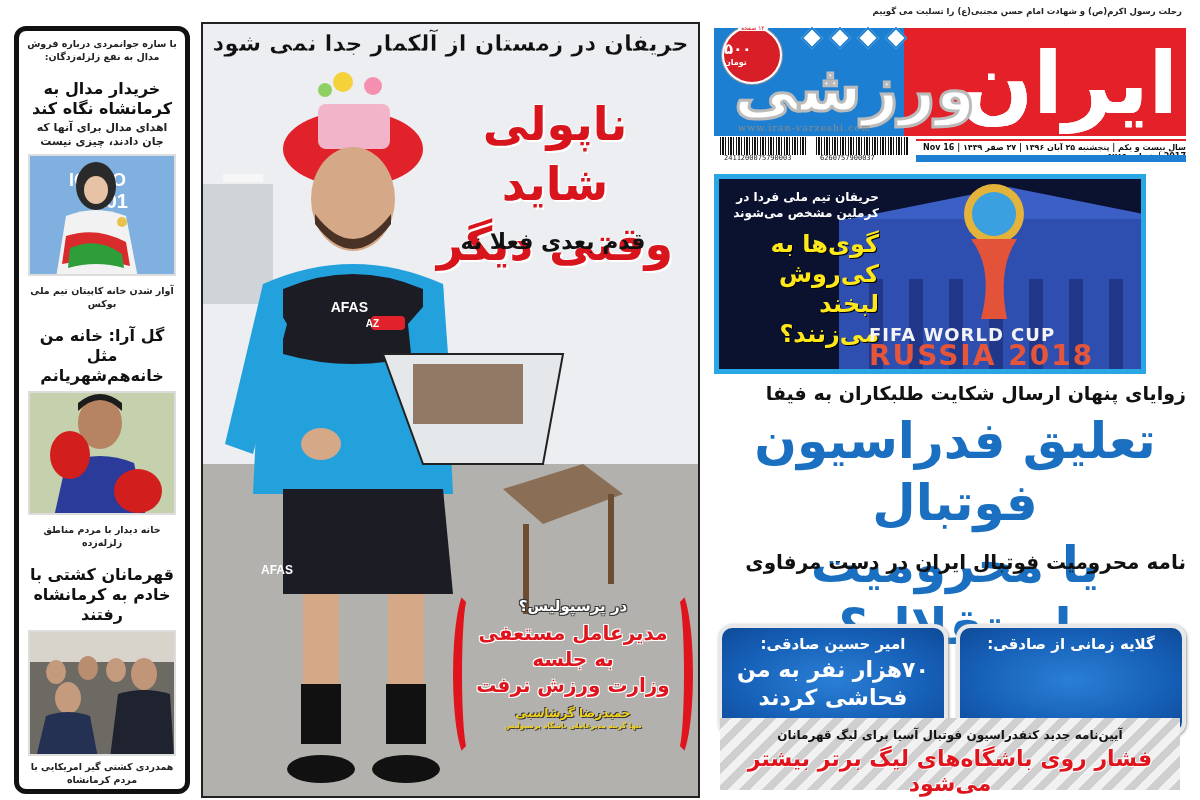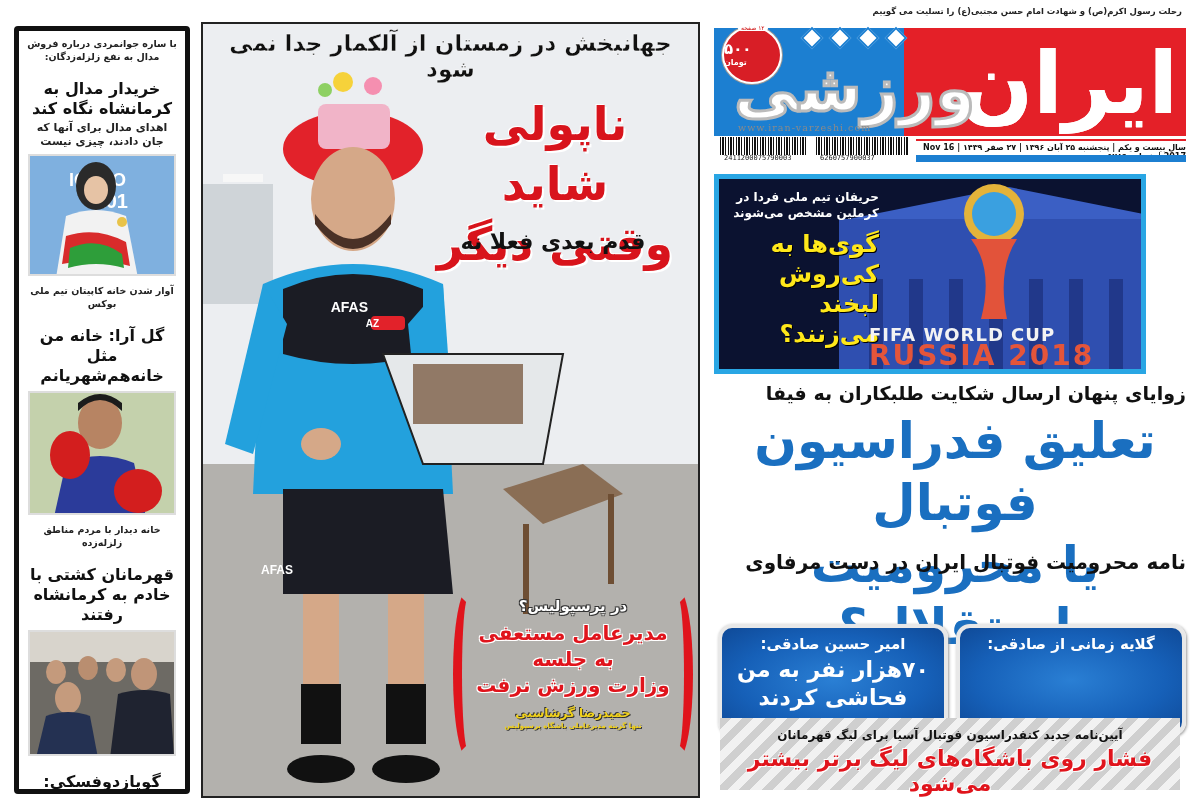--- a/index.html
+++ b/index.html
@@ -2,21 +2,21 @@
 <html><head>
 <meta charset="utf-8">
 <style>
   * { box-sizing: border-box; margin: 0; padding: 0; }
   html, body { width: 1200px; height: 800px; overflow: hidden; background: #ffffff; }
   body { position: relative; font-family: "DejaVu Sans", sans-serif; direction: rtl; }
 
   
   .sidebar {
     position: absolute; left: 14px; top: 26px; width: 176px; height: 768px;
-    border: 5px solid #111; border-radius: 4px; background: #fff;
+    border: 5px solid #111; border-radius: 12px; background: #fff;
     text-align: center; overflow: hidden; padding: 6px 6px;
   }
   .sb-kicker { font-size: 9.5px; font-weight: bold; color: #222; line-height: 13px; }
   .sb-title { font-size: 16px; font-weight: 900; color: #111; line-height: 20px; margin-top: 16px; }
   .sb-sub { font-size: 11px; font-weight: bold; color: #222; line-height: 14px; margin-top: 2px; }
   .sb-photo { margin: 5px auto 4px; width: 148px; border: 2px solid #ddd; position: relative; overflow: hidden; }
   .sb-photo1 { height: 122px; background: linear-gradient(180deg,#8fb8e0 0%,#7aa8d8 40%,#e8eef5 60%,#e34b4b 80%,#f4f4f4 100%); }
   .sb-photo2 { height: 124px; background: linear-gradient(180deg,#c9d6b4 0%,#a9b98e 50%,#d5ddc4 100%); }
   .sb-photo3 { height: 126px; background: linear-gradient(180deg,#d9d6cf 0%,#7d7a72 35%,#2a2e36 70%,#3a3f4a 100%); }
   .sb-gap { height: 4px; }
@@ -154,20 +154,21 @@
         <ellipse cx="90" cy="38" rx="10" ry="12" fill="#c59b7d"></ellipse>
         <ellipse cx="118" cy="42" rx="13" ry="16" fill="#c09578"></ellipse>
         <ellipse cx="42" cy="66" rx="13" ry="16" fill="#c59b7d"></ellipse>
         <path d="M10 126 L20 84 Q42 76 64 84 L72 126 Z" fill="#243152"></path>
         <path d="M84 126 L92 62 Q118 54 144 62 L148 126 Z" fill="#1f2330"></path>
       </svg>
     </div>
   </div>
 
   <div>
+    <div class="sb-kicker">همدردی کشتی گیر امریکایی با مردم کرمانشاه</div>
     <div class="sb-title">گویازدوفسکی: خاطرات سال گذشته را فراموش نمی کنم</div>
   </div>
 </div>
 
 <div class="center">
   <svg class="player" width="499" height="776">
 
     <rect x="0" y="0" width="499" height="440" fill="#eceef1"></rect>
     <rect x="0" y="440" width="499" height="336" fill="#b3b1ad"></rect>
     <rect x="0" y="160" width="70" height="120" fill="#cfd4d8"></rect>
@@ -204,21 +205,21 @@
 
     <rect x="100" y="570" width="36" height="110" fill="#d5a888"></rect>
     <rect x="185" y="570" width="36" height="110" fill="#d5a888"></rect>
     <rect x="98" y="660" width="40" height="60" fill="#111"></rect>
     <rect x="183" y="660" width="40" height="60" fill="#111"></rect>
 
     <ellipse cx="118" cy="745" rx="34" ry="14" fill="#111"></ellipse>
     <ellipse cx="203" cy="745" rx="34" ry="14" fill="#111"></ellipse>
   </svg>
 
-  <div class="c-kicker">جهانبخش در زمستان از آلکمار جدا نمی شود</div>
+  <div class="c-kicker">حریفان در زمستان از آلکمار جدا نمی شود</div>
   <div class="c-head">
     <div>ناپولی شاید</div>
     <div>وقتی دیگر</div>
   </div>
   <div class="c-deck">قدم بعدی فعلا نه</div>
 
   <div class="box-sub">
     <div class="bracket l"></div>
     <div class="bracket r"></div>
     <div class="bs-kicker">

